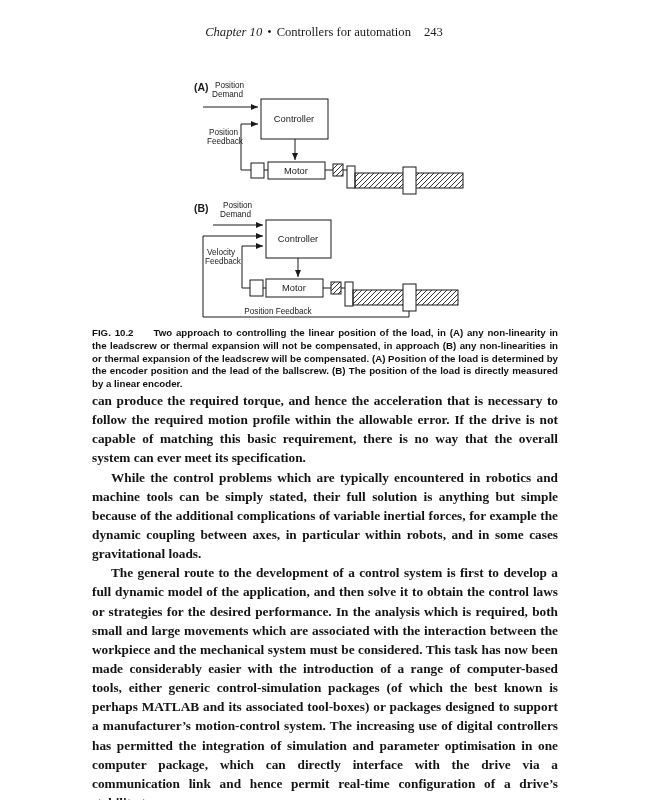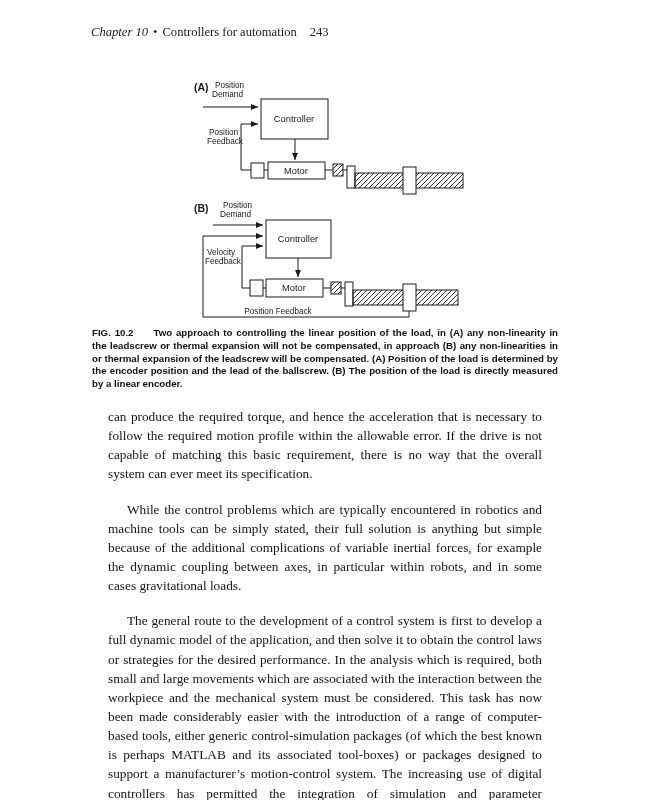--- a/index.html
+++ b/index.html
@@ -11,21 +11,21 @@
     background: #ffffff;
     font-family: "Liberation Serif", serif;
     color: #161616;
     overflow: hidden;
   }
   .running-header {
     position: absolute;
     top: 25px;
     left: 91px;
     width: 466px;
-    text-align: left;
+    text-align: center;
     font-size: 12.6px;
     color: #1a1a1a;
   }
   .chapter-italic { font-style: italic; }
   .header-sep { margin: 0 5px; }
   .page-num { margin-left: 13px; }
 
   .fig-svg { position: absolute; left: 88px; top: 74px; }
 
   .fig-caption {
@@ -46,21 +46,21 @@
   .body-text {
     position: absolute;
     left: 92px;
     top: 391px;
     width: 466px;
     font-size: 13.3px;
     line-height: 1.44;
     text-align: justify;
     color: #141414;
   }
-  .body-text p { margin: 16px; padding: 0; text-indent: 19px; }
+  .body-text p { margin: 0; padding: 0; text-indent: 19px; font-weight: bold; }
   .body-text p.no-indent { text-indent: 0; }
 
   svg .sline { stroke: #1a1a1a; stroke-width: 1; fill: none; }
   svg .box { fill: #ffffff; stroke: #1a1a1a; stroke-width: 1; }
   svg .hrect { stroke: #1a1a1a; stroke-width: 1; } 
   svg text { fill: #1a1a1a; font-family: "Liberation Sans", sans-serif; }
   svg .lbl { font-size: 8.2px; }
   svg .boxlbl { font-size: 9.3px; }
   svg .lbl-big { font-size: 10.5px; font-weight: 700; }
 </style>

